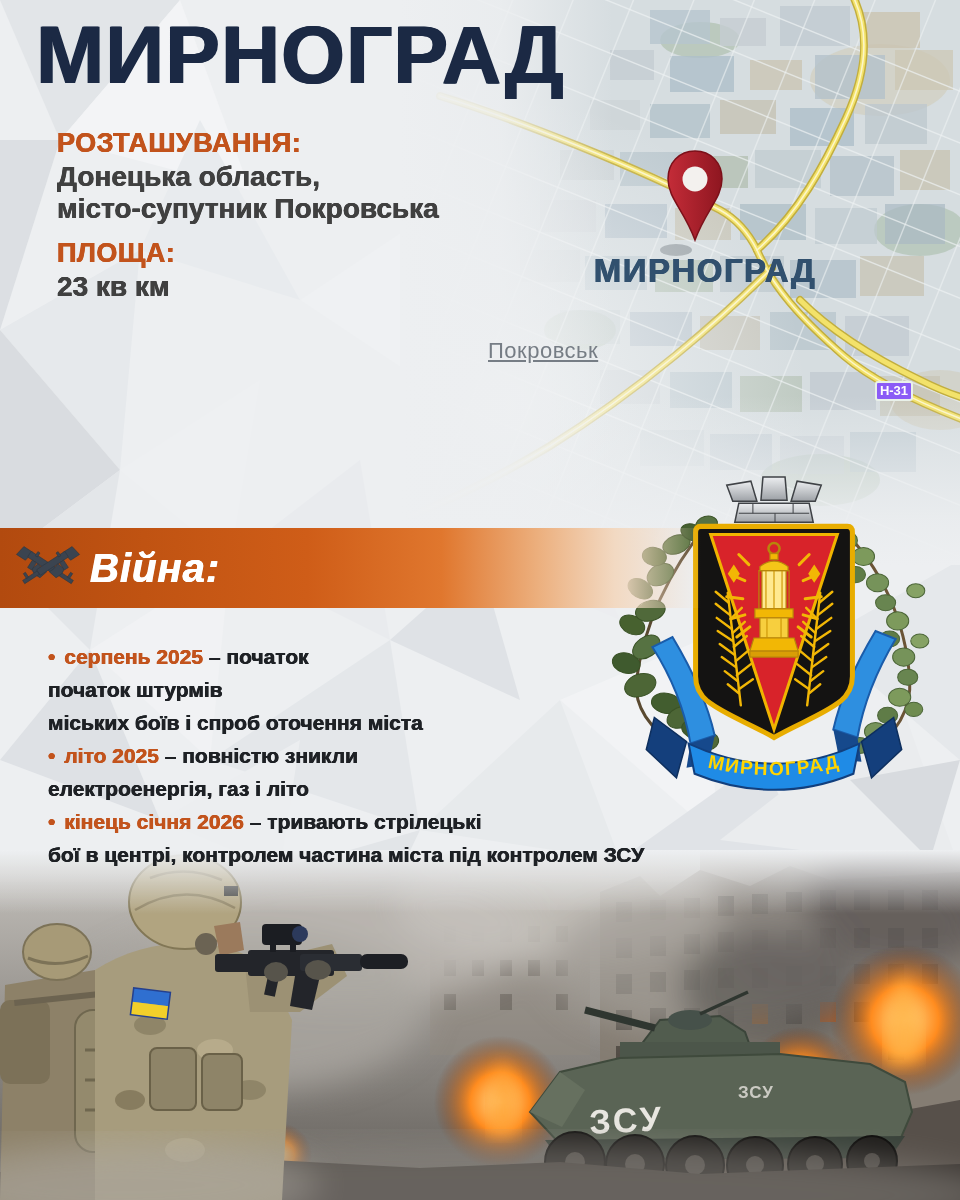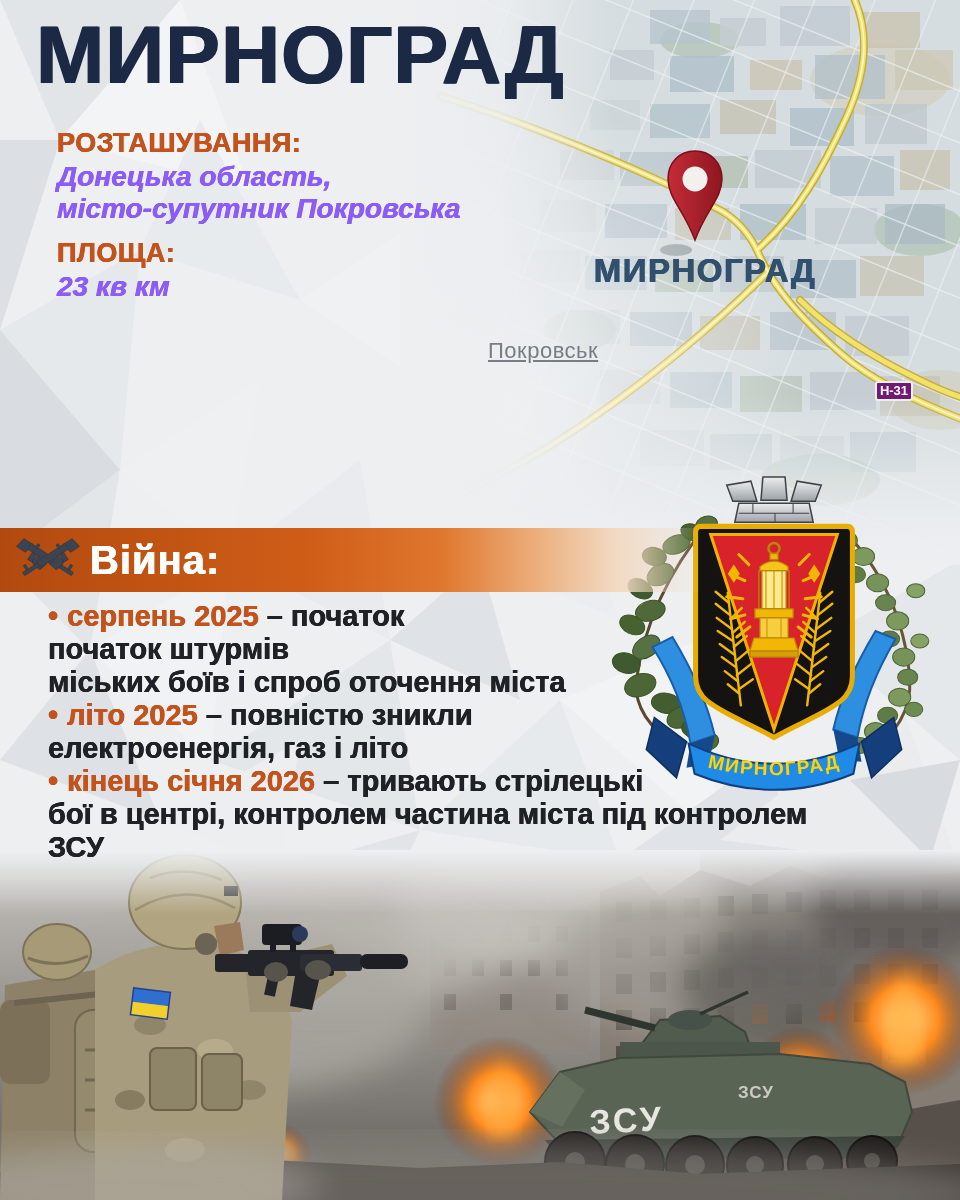--- a/index.html
+++ b/index.html
@@ -19,60 +19,59 @@
   }
   
   .info{left:57px;top:124px;width:430px;z-index:7;}
   .info-label{
     color:#c2531c;font-size:27px;line-height:30px;font-weight:bold;
     letter-spacing:.5px;margin:13px 0 3px 0;
     text-shadow:.4px 0 currentColor,-.4px 0 currentColor;
   }
   .info-item:first-child .info-label{margin-top:4px;}
   .info-line{
-    color:#8b5cf6;font-size:28px;line-height:32px;font-weight:bold;
+    color:#404040;font-size:28px;line-height:32px;font-weight:bold;
     text-shadow:.35px 0 currentColor,-.35px 0 currentColor;
     white-space:nowrap;
-    font-style:italic;
   }
   
   .map{left:400px;top:0;width:560px;height:565px;z-index:1;}
   .map-city-label{
     left:583px;top:252px;width:244px;z-index:3;text-align:center;
     font-size:33px;font-weight:bold;color:#31506e;letter-spacing:1.5px;
     text-shadow:.5px 0 currentColor,-.5px 0 currentColor;
   }
   .map-town-label{
     left:488px;top:338px;z-index:3;
     font-size:22px;color:#767d85;letter-spacing:.5px;text-decoration:underline;
   }
   .road-badge{
     left:875px;top:381px;width:38px;height:20px;z-index:3;
-    background:#701a75;border:2px solid #e9f1e9;border-radius:3px;
+    background:#8b5cf6;border:2px solid #e9f1e9;border-radius:3px;
     color:#ffffff;font-size:13px;font-weight:bold;text-align:center;line-height:16px;
     box-sizing:border-box;
   }
   .pin{left:664px;top:148px;z-index:3;}
   
   .war-banner{
-    left:0;top:528px;width:960px;height:64px;z-index:8;
+    left:0;top:528px;width:960px;height:80px;z-index:8;
     background:linear-gradient(90deg,
       #b24a0f 0%,#c05312 15%,#cf5d18 32%,#e0772e 46%,
       #ecaf7d 56%,#f2d9c2 64%,rgba(244,238,233,0) 73%);
-    display:flex;align-items:center;
+    display:flex;align-items:center;font-style:italic;
   }
   .rifles{margin-left:14px;width:68px;height:58px;flex:0 0 auto;}
   .war-banner-label{
     color:#ffffff;font-size:40px;font-weight:bold;margin-left:8px;letter-spacing:1px;
     text-shadow:.4px 0 currentColor,-.4px 0 currentColor;
   }
   
   .war-list{
-    left:48px;top:600px;width:790px;z-index:8;
-    font-size:29px;line-height:33px;font-weight:bold;color:#1e2125;
+    left:48px;top:640px;width:790px;z-index:8;
+    font-size:21px;line-height:33px;font-weight:bold;color:#1e2125;
     text-shadow:.35px 0 currentColor,-.35px 0 currentColor;
   }
   .evt-bullet{color:#c2531c;margin-right:9px;}
   .evt-date{color:#c2531c;}
   
   .coat{left:588px;top:470px;width:372px;height:342px;z-index:5;}
   .photo{left:0;top:850px;width:960px;height:350px;z-index:2;}
   svg text{font-family:"Liberation Sans",sans-serif;}
 </style>
 </head>

